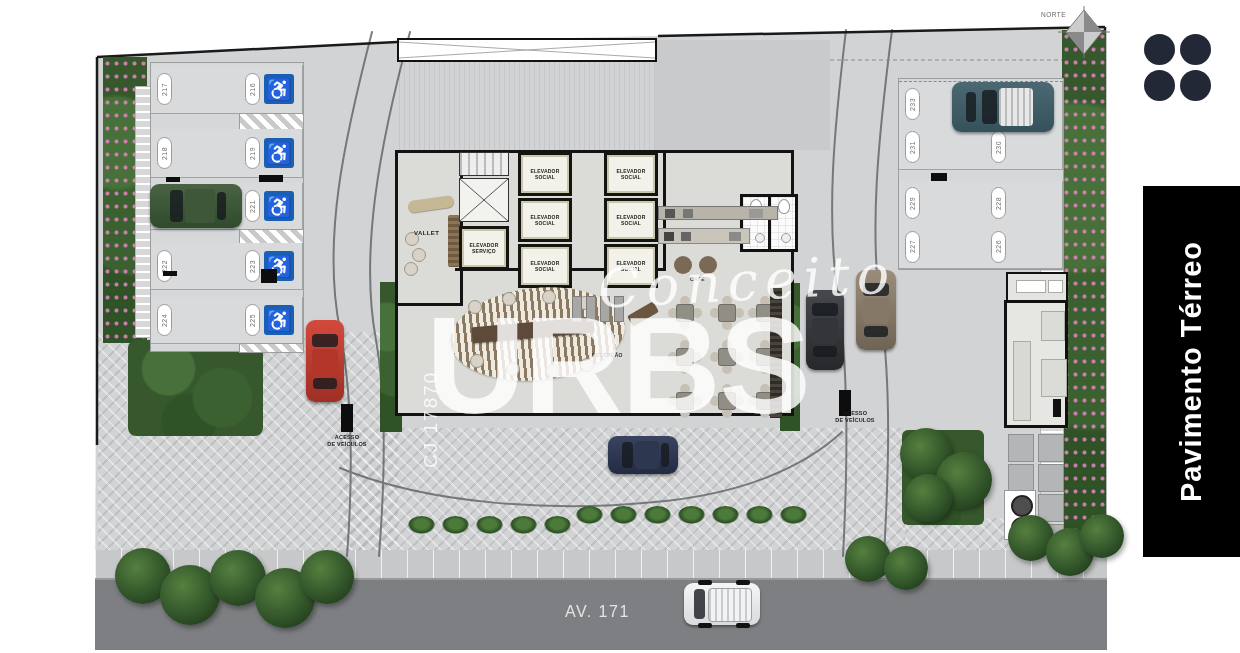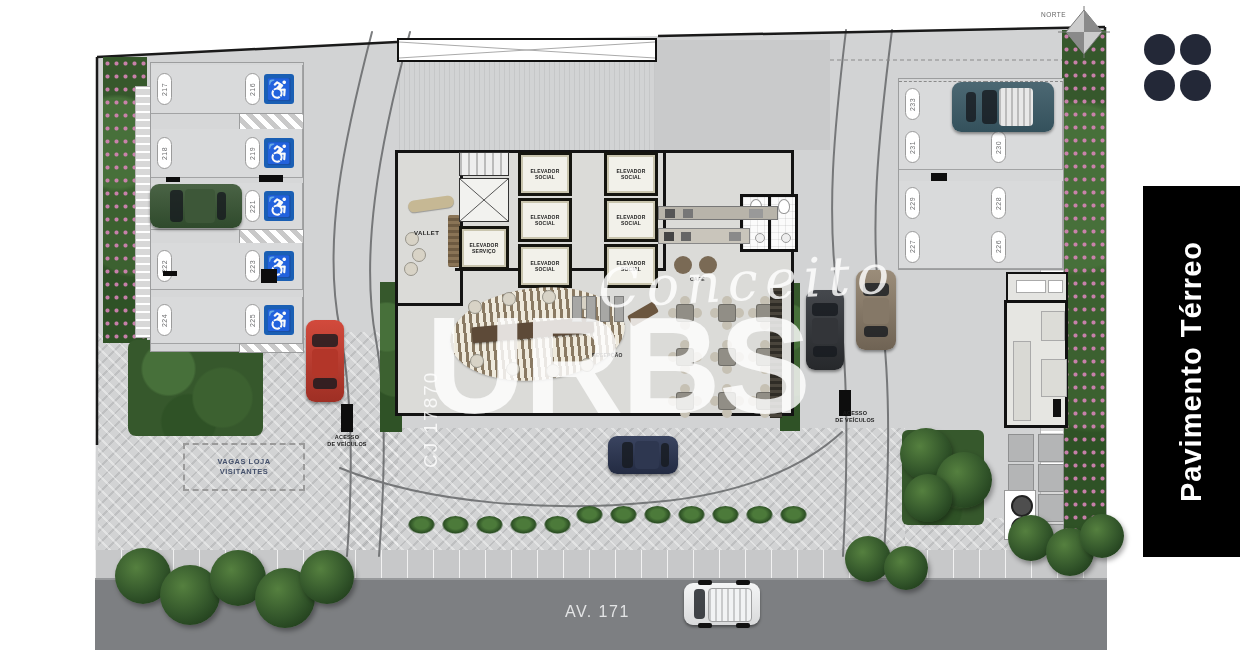--- a/index.html
+++ b/index.html
@@ -444,24 +444,20 @@
   <div class="bmark" style="left:341px;top:404px;width:12px;height:28px;"></div>
   <div class="signtext" style="left:318px;top:434px;width:58px;">
     <div>ACESSO</div>
       <div>DE VEÍCULOS</div>
     </div>
   <div class="bmark" style="left:839px;top:390px;width:12px;height:26px;"></div>
   <div class="signtext" style="left:826px;top:410px;width:58px;">
     <div>ACESSO</div>
       <div>DE VEÍCULOS</div>
     </div>
-  <div class="dashedbox" style="left:183px;top:443px;width:118px;height:44px;">
-    <b>VAGAS LOJA</b>
-      <b>VISITANTES</b>
-    </div>
 
   <div class="abs plantrow" style="left:408px;top:516px;">
     <span class="plant"></span>
       <span class="plant"></span>
       <span class="plant"></span>
       <span class="plant"></span>
       <span class="plant"></span>
   </div>
   <div class="abs plantrow" style="left:576px;top:506px;">
     <span class="plant"></span>

